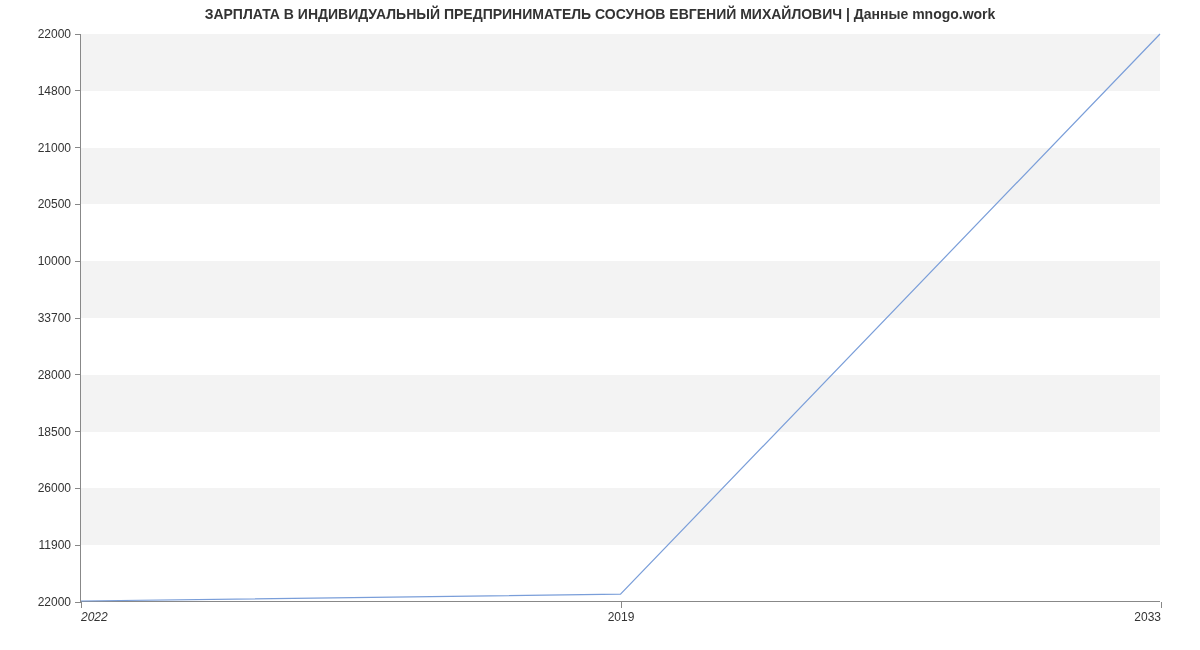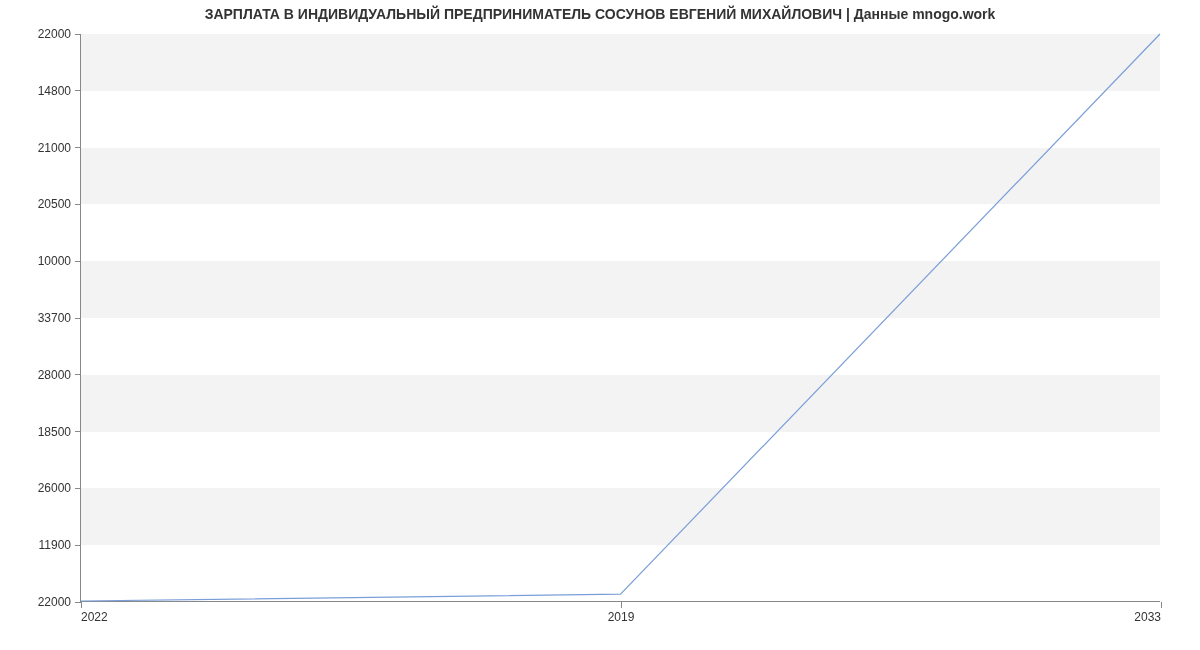--- a/index.html
+++ b/index.html
@@ -86,21 +86,21 @@
   }
   .xtick .tick-label {
     position: absolute;
     top: 8px;
     left: 0;
     transform: translateX(-50%);
     font-size: 12px;
     white-space: nowrap;
     color: #333;
   }
-  .xtick.first .tick-label { transform: translateX(0); }
+  .xtick.first .tick-label { transform: translateX(0); font-style: italic; }
   .xtick.last  .tick-label { transform: translateX(-100%); }
   svg.line-layer {
     position: absolute;
     left: 0;
     top: 0;
     width: 100%;
     height: 100%;
     overflow: visible;
     z-index: 2;
   }

